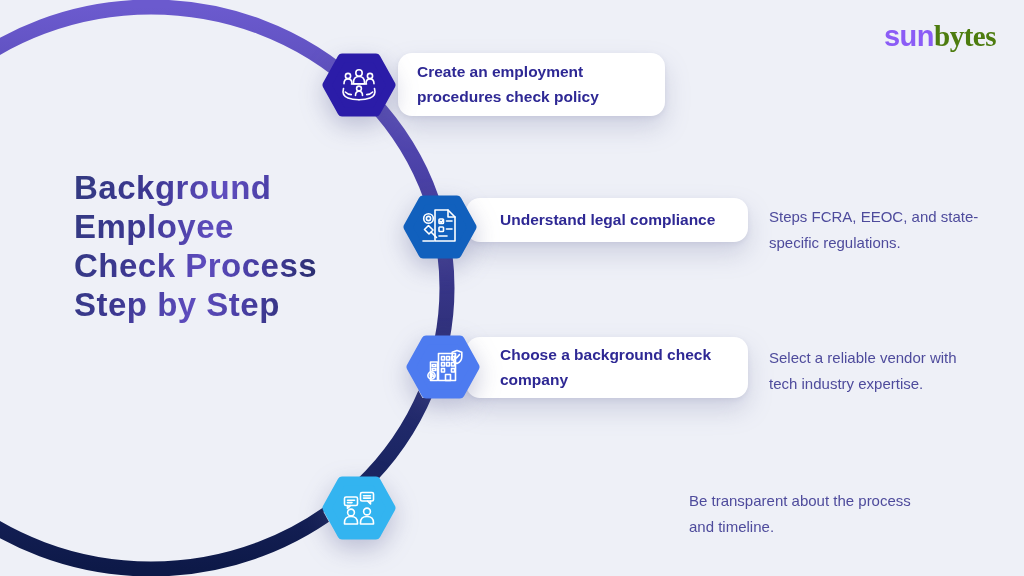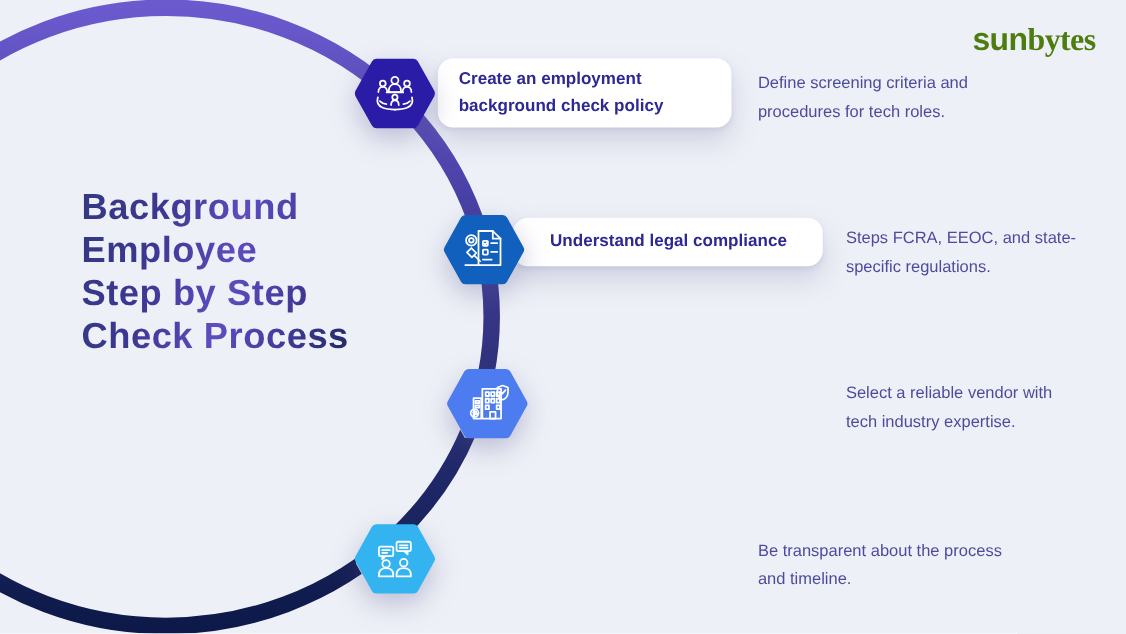--- a/index.html
+++ b/index.html
@@ -15,21 +15,21 @@
     position:absolute;left:74px;top:168px;z-index:2;
     font-size:33px;font-weight:bold;line-height:39px;letter-spacing:.5px;
     background:linear-gradient(105deg,#323a80 0%,#3c3791 28%,#5e4cbe 55%,#4a3fa5 72%,#222a64 100%);
     -webkit-background-clip:text;background-clip:text;color:transparent;
   }
   
   .logo{
     position:absolute;right:28px;top:20px;z-index:2;
     font-size:29px;font-weight:bold;letter-spacing:-.5px;
   }
-  .logo .p1{color:#4d7c0f;}
+  .logo .p1{color:#8b5cf6;}
   .logo .p2{color:#4d7c0f;font-family:Liberation Serif, serif;}
   
   .card{
     position:absolute;z-index:2;background:#ffffff;border-radius:14px;
     box-shadow:0 12px 24px rgba(125,130,170,.28),0 2px 5px rgba(125,130,170,.15);
     display:flex;align-items:center;box-sizing:border-box;
   }
   .card .card-title{
     font-size:15.5px;font-weight:bold;color:#2e2894;line-height:1.55;
   }
@@ -58,32 +58,31 @@
         <stop offset="0.78" stop-color="#1d2766"></stop>
         <stop offset="1" stop-color="#0d1948"></stop>
       </linearGradient>
     </defs>
     <ellipse cx="151" cy="288" rx="296" ry="281" fill="none" stroke="url(#curveGrad)" stroke-width="15"></ellipse>
   </svg>
 
   <div class="page-title">
     <div>Background</div>
     <div>Employee</div>
+    <div>Check Process</div>
     <div>Step by Step</div>
-    <div>Check Process</div>
   </div>
 
   <div class="logo">
     <span class="p1">sun</span><span class="p2">bytes</span>
   </div>
 
   <div class="card" style="left:398px;top:53px;width:267px;height:63px;padding-left:19px;">
-    <div class="card-title">Create an employment background check policy</div>
+    <div class="card-title">Create an employment procedures check policy</div>
   </div>
-  <div class="desc" style="left:689px;top:63px;width:212px;">Define screening criteria and procedures for tech roles.</div>
   <svg class="hex" style="left:321px;top:50px;" width="76" height="70" viewBox="0 0 76 70">
     <polygon class="bevel" points="2.5,39 17.5,66 51.5,66 66.5,39 51.5,12 17.5,12"></polygon>
     <g color="#2b1ca8">
       <polygon class="body" points="6,35 21,8 55,8 70,35 55,62 21,62"></polygon>
       <g class="glyph" transform="translate(14,11)">
         <circle cx="24" cy="12" r="3.2"></circle>
         <path d="M18.5,21.5 c0,-4 2.5,-6 5.5,-6 c3,0 5.5,2 5.5,6 v1.2 h-11 z"></path>
         <circle cx="13" cy="15" r="2.6"></circle>
         <path d="M9,22.7 c0,-3 1.8,-4.8 4,-4.8 c2.2,0 4,1.8 4,4.8"></path>
         <circle cx="35" cy="15" r="2.6"></circle>
@@ -118,20 +117,23 @@
         <line x1="23" y1="33" x2="31" y2="33"></line>
         <circle cx="12.5" cy="15.5" r="4.8"></circle>
         <circle cx="12.5" cy="15.5" r="2.1"></circle>
         <path d="M8.5,26.5 l4,-4 l4.5,4.5 l-4,4 z"></path>
         <line x1="15.5" y1="29.5" x2="20.5" y2="34.5"></line>
         <line x1="7" y1="38" x2="18" y2="38"></line>
       </g>
     </g>
   </svg>
 
+  <div class="card" style="left:466px;top:337px;width:282px;height:61px;padding-left:34px;">
+    <div class="card-title">Choose a background check company</div>
+  </div>
   <div class="desc" style="left:769px;top:345px;width:212px;">Select a reliable vendor with tech industry expertise.</div>
   <svg class="hex" style="left:405px;top:332px;" width="76" height="70" viewBox="0 0 76 70">
     <polygon class="bevel" points="2.5,39 17.5,66 51.5,66 66.5,39 51.5,12 17.5,12"></polygon>
     <g color="#4d7bf0">
       <polygon class="body" points="6,35 21,8 55,8 70,35 55,62 21,62"></polygon>
       <g class="glyph" transform="translate(14,11)">
         <rect x="19.5" y="10.5" width="17" height="27"></rect>
         <rect x="22.5" y="13.5" width="3" height="3.5"></rect>
           <rect x="27.5" y="13.5" width="3" height="3.5"></rect>
           <rect x="32.5" y="13.5" width="3" height="3.5"></rect>

